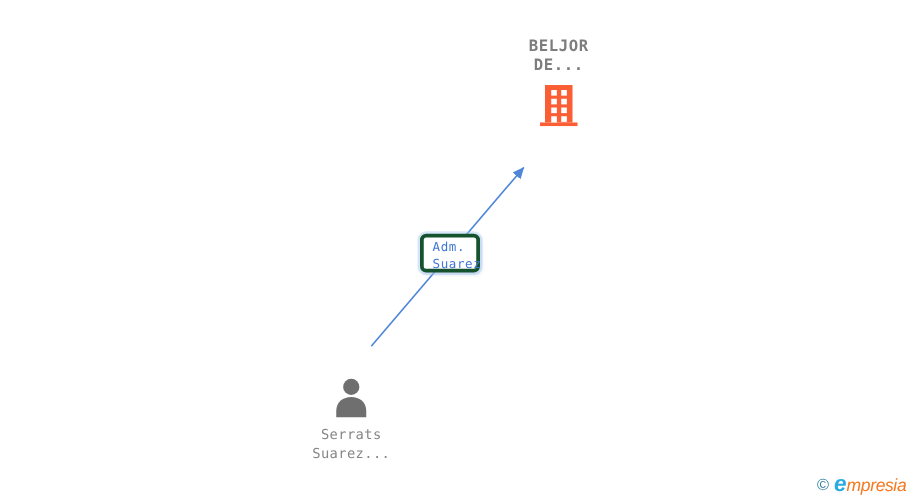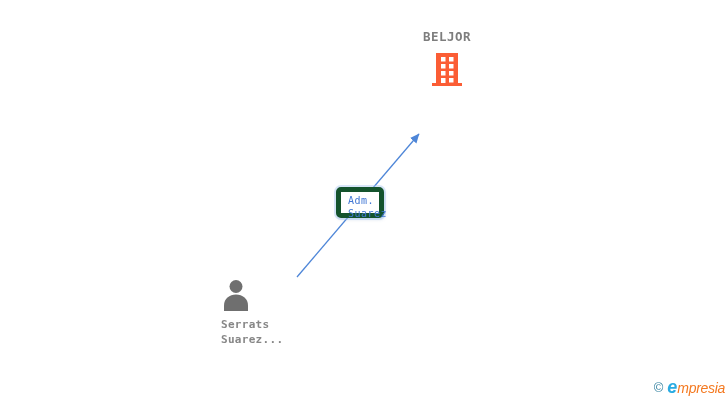--- a/index.html
+++ b/index.html
@@ -40,42 +40,41 @@
     margin-top: 8px;
     height: 34px;
   }
 
   
   .edge-label {
     position: absolute;
     left: 336px; top: 187px;
     width: 48px; height: 31px;
     background: #ffffff;
-    border: 5px solid #14532d;
+    border: 3px solid #14532d;
     border-radius: 5px;
     box-shadow: 0 0 0 2px rgba(168, 200, 242, 0.45), 1px 2px 3px rgba(120, 150, 190, 0.25);
     padding: 3px 0 0 7px;
   }
   .edge-label-line {
     font-family: "DejaVu Sans Mono", monospace;
     font-size: 10px;
     line-height: 12.5px;
     letter-spacing: 0.5px;
     color: #4177d4;
     white-space: nowrap;
   }
 
   
   .person-node {
     position: absolute;
-    left: 221px; top: 279px;
+    left: 221px; top: 302px;
     width: 120px;
-    text-align: left;
+    text-align: center;
     cursor: pointer;
-    font-weight: bold;
   }
   .person-icon-wrap { height: 32px; }
   .person-name {
     margin-top: 6px;
     font-family: "DejaVu Sans Mono", monospace;
     font-size: 11px;
     line-height: 15px;
     letter-spacing: 0.3px;
     color: #878787;
   }
@@ -117,20 +116,21 @@
     <defs>
       <marker id="arrowhead" viewBox="0 0 10 10" refX="8.5" refY="5" markerWidth="8" markerHeight="8" orient="auto-start-reverse">
         <path d="M 0 1 L 9 5 L 0 9 z" fill="#4e86d8"></path>
       </marker>
     </defs>
     <line x1="297" y1="277" x2="419" y2="134" stroke-width="1.3" marker-end="url(#arrowhead)" stroke="#4e86d8"></line>
   </svg>
 
   <div class="company-node">
     <div class="company-name">BELJOR</div>
+    <div class="company-name">DE...</div>
     <div class="company-icon-wrap">
       <svg width="32" height="34" viewBox="0 0 32 34" xmlns="http://www.w3.org/2000/svg">
         <rect x="1" y="31" width="30" height="3" fill="#fb5d35"></rect>
         <rect x="5" y="1" width="22" height="30" fill="#fb5d35"></rect>
         <rect x="10" y="5" width="4.5" height="4.5" fill="#ffffff"></rect>
         <rect x="18" y="5" width="4.5" height="4.5" fill="#ffffff"></rect>
         <rect x="10" y="12" width="4.5" height="4.5" fill="#ffffff"></rect>
         <rect x="18" y="12" width="4.5" height="4.5" fill="#ffffff"></rect>
         <rect x="10" y="19" width="4.5" height="4.5" fill="#ffffff"></rect>
         <rect x="18" y="19" width="4.5" height="4.5" fill="#ffffff"></rect>

